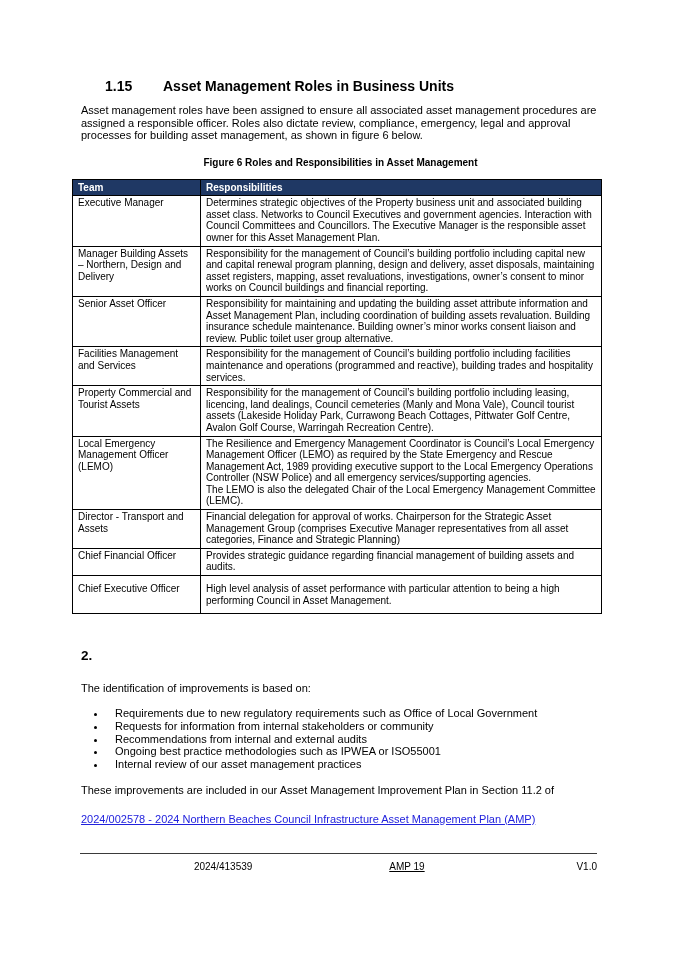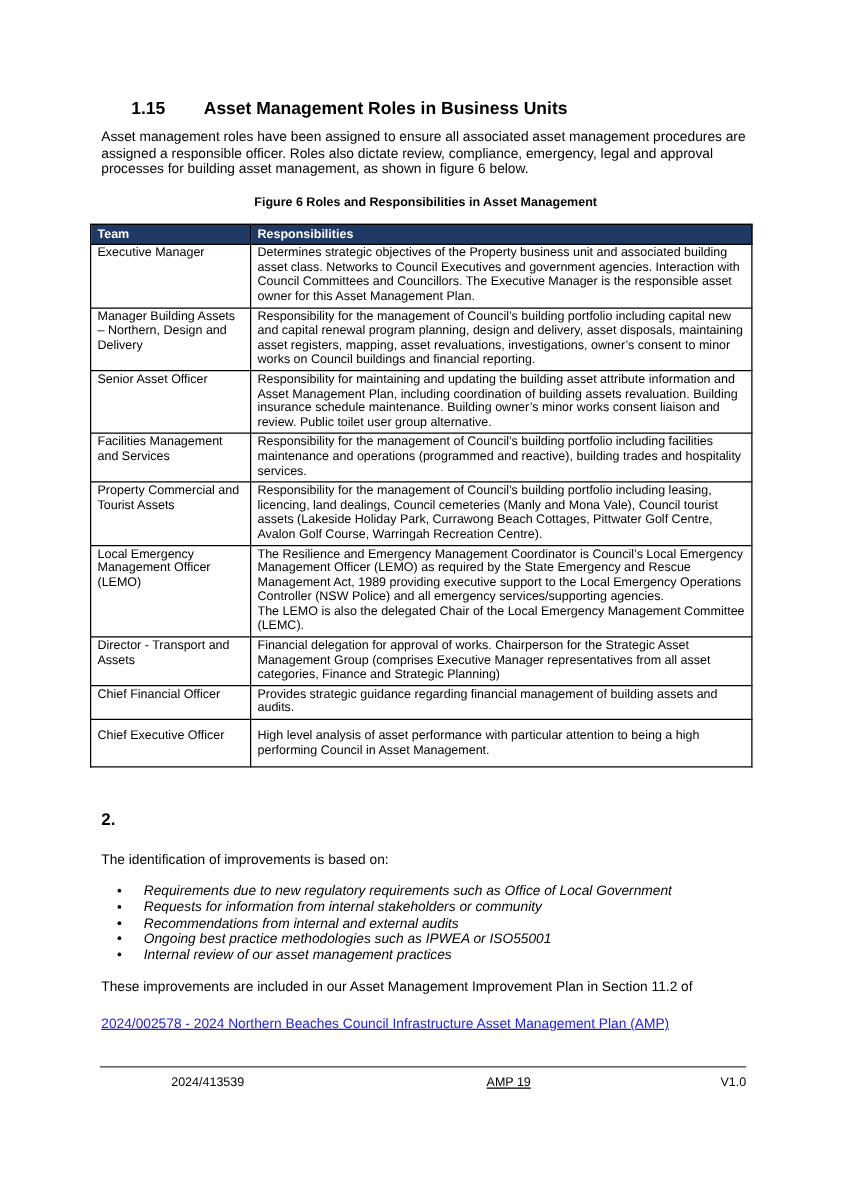--- a/index.html
+++ b/index.html
@@ -81,21 +81,20 @@
     margin: 18px 0 0 0;
   }
   ul.bullet-list {
     margin: 12px 0 0 0;
     padding-left: 26px;
     list-style: disc;
   }
   ul.bullet-list li {
     padding-left: 8px;
     margin: 0;
-    font-style: italic;
   }
   .closing-para {
     margin: 13px 0 0 0;
   }
   .doc-link {
     display: inline-block;
     margin-top: 16px;
     color: var(--link, #2222DD);
     text-decoration: underline;
     cursor: pointer;
@@ -108,21 +107,21 @@
   }
   .footer-divider {
     border-top: 1px solid #3a3a3a;
     height: 0;
     margin-bottom: 7px;
   }
   .footer-row {
     display: flex;
     font-size: 10px;
   }
-  .footer-row .f-left   { flex: 1; text-align: center; }
+  .footer-row .f-left   { flex: 1; text-align: right; }
   .footer-row .f-center { flex: 1; text-align: right; text-decoration: underline; }
   .footer-row .f-right  { flex: 1; text-align: right; }
 </style>
 </head>
 <body>
 
 <div class="page">
   <div class="content">
 
     <div class="section-heading">

